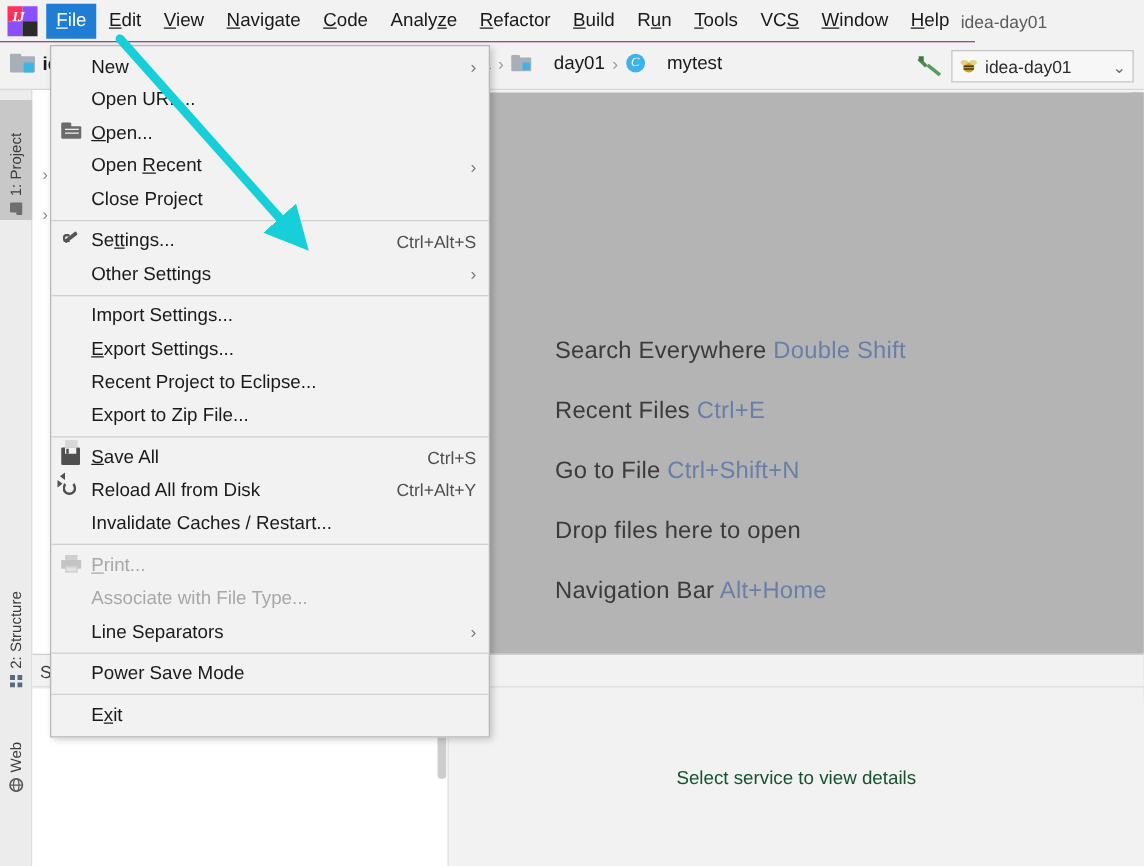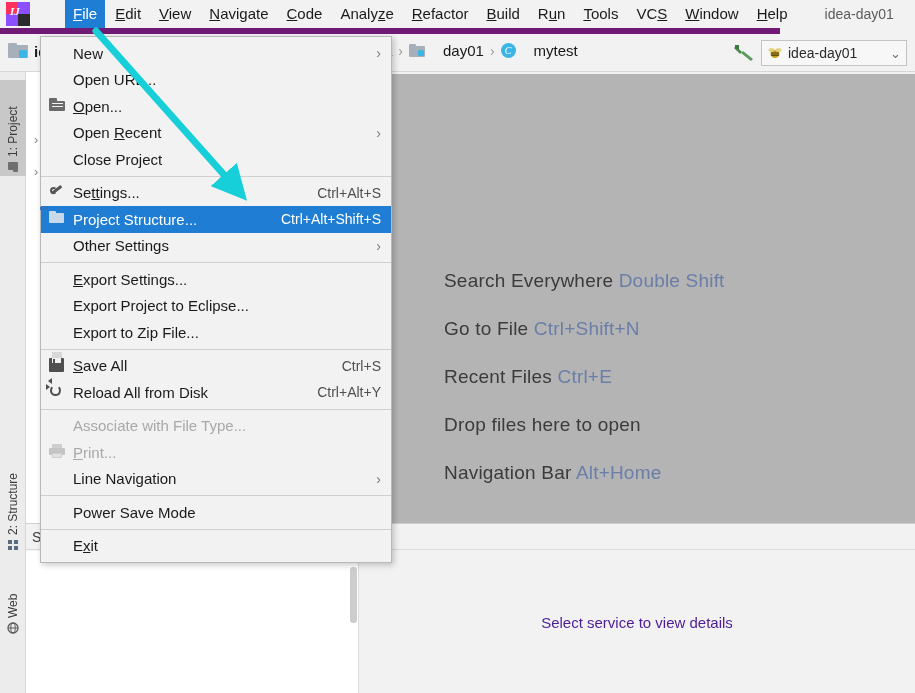--- a/index.html
+++ b/index.html
@@ -15,22 +15,21 @@
     width: 915px; height: 693px;
     background: #f2f2f2;
   }
 
   
   #menubar {
     position: absolute; left: 0; top: 0;
     width: 780px; height: 34px;
     background: #f2f2f2;
     display: flex; align-items: center;
-    border-bottom: 6px solid #701a75;
-    gap: 28px;
+    border-bottom: 1px solid #701a75;
   }
   .ij-logo {
     width: 24px; height: 24px; margin-left: 6px; margin-right: 6px;
     position: relative; flex: none;
   }
   .ij-logo .q1 { position:absolute; left:0; top:0; width:12px; height:12px; background:#fe315d; }
   .ij-logo .q2 { position:absolute; left:12px; top:0; width:12px; height:12px; background:#8c4fff; }
   .ij-logo .q3 { position:absolute; left:0; top:12px; width:12px; height:12px; background:#8c4fff; }
   .ij-logo .q4 { position:absolute; left:12px; top:12px; width:12px; height:12px; background:#2b2b2b; }
   .ij-logo .mark { position:absolute; left:4px; top:3px; color:#fff; font-size:11px;
@@ -196,21 +195,21 @@
   #services-scrollthumb {
     position: absolute; right: 1px; top: 16px;
     width: 7px; height: 56px; background: #cdcdcd; border-radius: 3px;
   }
   #services-detail {
     flex: 1; height: 143px;
     background: #f2f2f2;
     display: flex; align-items: center; justify-content: center;
   }
   #services-detail .placeholder {
-    font-size: 15px; color: #4c1d95;
+    font-size: 15px; color: #14532d;
   }
 
   
   #filemenu {
     position: absolute; left: 40px; top: 36px;
     width: 352px;
     background: #f2f2f2;
     border: 1px solid #b8b8b8;
     box-shadow: 2px 2px 6px rgba(0,0,0,0.22);
     padding: 3px 0;
@@ -410,22 +409,22 @@
       <span class="arrow-r">›</span>
     </div>
     <div class="ptree-row" style="top:92px;">
       <span class="arrow-r">›</span>
     </div>
   </div>
 
   <div id="editorarea">
     <div id="tips">
         <div class="tip"><span>Search Everywhere</span> <span class="key">Double Shift</span></div>
+        <div class="tip"><span>Recent Files</span> <span class="key">Ctrl+E</span></div>
         <div class="tip"><span>Go to File</span> <span class="key">Ctrl+Shift+N</span></div>
-        <div class="tip"><span>Recent Files</span> <span class="key">Ctrl+E</span></div>
         <div class="tip"><span>Drop files here to open</span></div>
         <div class="tip"><span>Navigation Bar</span> <span class="key">Alt+Home</span></div>
       </div>
     <div id="editor-scroll"></div>
   </div>
 
   <div id="bottompanel">
     <div id="bottom-header">
       <span class="bh-label">S</span>
     </div>
@@ -457,60 +456,61 @@
       </div>
       <div class="mrow">
         <span class="mlabel">Close Project</span>
       </div>
       <div class="msep"></div>
       <div class="mrow">
         <span class="micon"><span class="ic-wrench"><span class="hd"></span><span class="h"></span></span></span>
         <span class="mlabel">Se<span class="mn">tt</span>ings...</span>
         <span class="maccel">Ctrl+Alt+S</span>
       </div>
-      <div class="mrow sel">
-        <span class="micon"><span class="ic-module"><span class="b"></span><span class="t"></span><span class="d1"></span><span class="d2"></span></span></span>
-        <span class="mlabel">Project Structure...</span>
-        <span class="maccel">Ctrl+Alt+Shift+S</span>
-      </div>
       <div class="mrow">
         <span class="mlabel">Other Settings</span>
         <span class="msub">›</span>
       </div>
       <div class="msep"></div>
       <div class="mrow">
+        <span class="mlabel">Import Settings...</span>
+      </div>
+      <div class="mrow">
         <span class="mlabel"><span class="mn">E</span>xport Settings...</span>
       </div>
       <div class="mrow">
-        <span class="mlabel">Export Project to Eclipse...</span>
+        <span class="mlabel">Recent Project to Eclipse...</span>
       </div>
       <div class="mrow">
         <span class="mlabel">Export to Zip File...</span>
       </div>
       <div class="msep"></div>
       <div class="mrow">
         <span class="micon"><span class="ic-save"><span class="o"></span><span class="top"></span><span class="sl"></span><span class="bot"></span></span></span>
         <span class="mlabel"><span class="mn">S</span>ave All</span>
         <span class="maccel">Ctrl+S</span>
       </div>
       <div class="mrow">
         <span class="micon"><span class="ic-reload"><span class="r"></span><span class="a1"></span><span class="a2"></span></span></span>
         <span class="mlabel">Reload All from Disk</span>
         <span class="maccel">Ctrl+Alt+Y</span>
       </div>
+      <div class="mrow">
+        <span class="mlabel">Invalidate Caches / Restart...</span>
+      </div>
       <div class="msep"></div>
-      <div class="mrow disabled">
-        <span class="mlabel">Associate with File Type...</span>
-      </div>
       <div class="mrow disabled">
         <span class="micon"><span class="ic-print"><span class="t"></span><span class="b"></span><span class="p"></span></span></span>
         <span class="mlabel"><span class="mn">P</span>rint...</span>
       </div>
-      <div class="mrow">
-        <span class="mlabel">Line Navigation</span>
+      <div class="mrow disabled">
+        <span class="mlabel">Associate with File Type...</span>
+      </div>
+      <div class="mrow">
+        <span class="mlabel">Line Separators</span>
         <span class="msub">›</span>
       </div>
       <div class="msep"></div>
       <div class="mrow">
         <span class="mlabel">Power Save Mode</span>
       </div>
       <div class="msep"></div>
       <div class="mrow">
         <span class="mlabel">E<span class="mn">x</span>it</span>
       </div>

